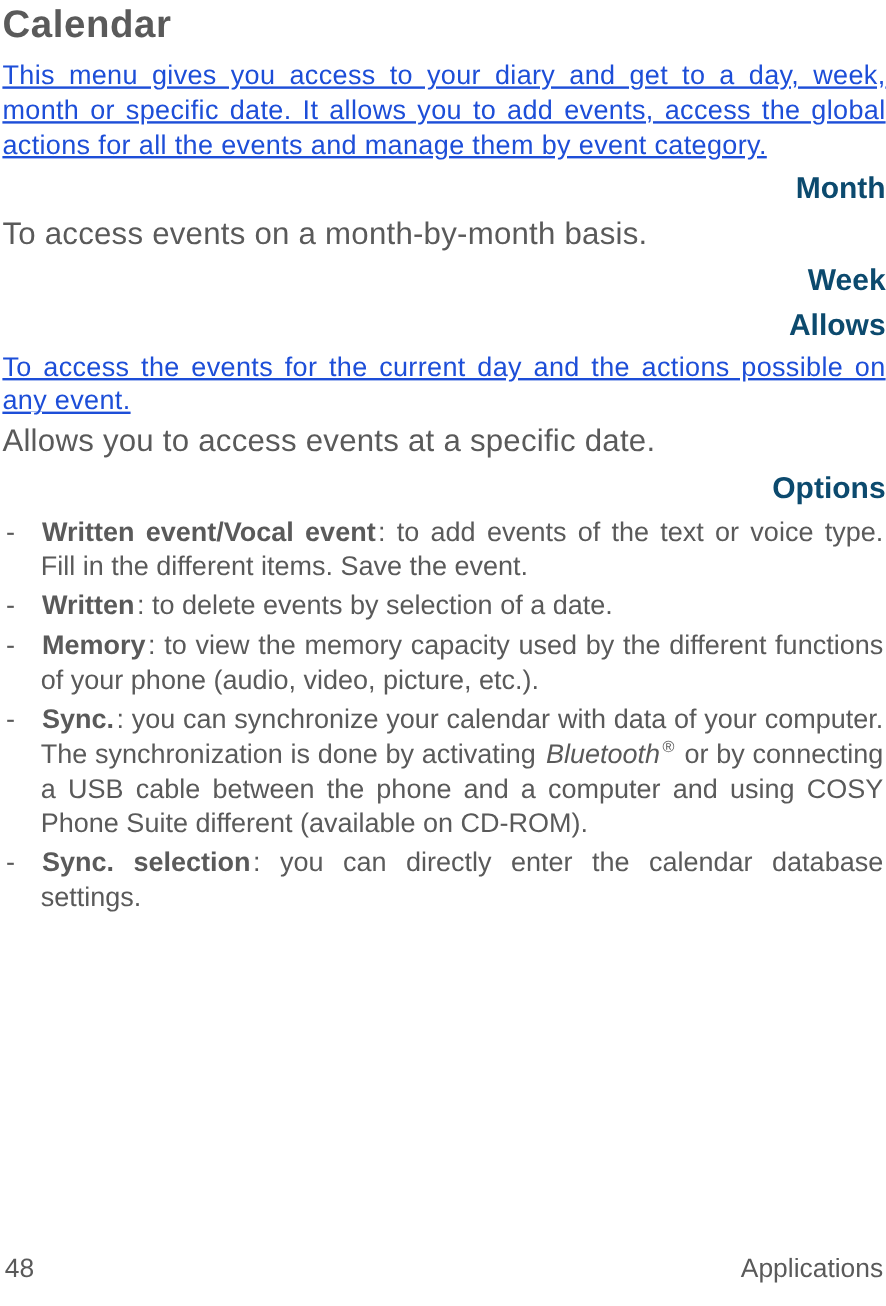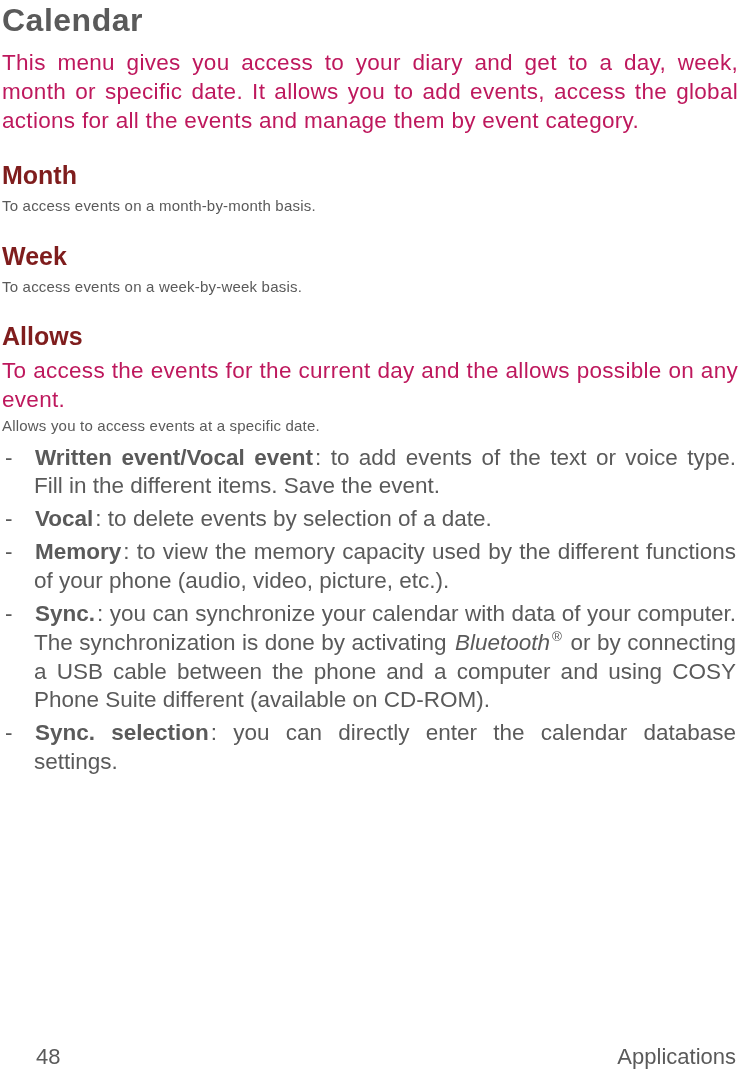--- a/index.html
+++ b/index.html
@@ -22,33 +22,35 @@
     .h1 {
       font-size: 32px;
       font-weight: bold;
       color: #5a5a5a;
       margin-bottom: 8px;
       letter-spacing: 0.5px;
     }
     .h2 {
       font-size: 25px;
       font-weight: bold;
-      color: #7f1d1d;
-      margin-top: 24px;
+      color: #0c4a6e;
+      margin-top: 6px;
       margin-bottom: 4px;
+      text-align: right;
     }
     .para {
       font-size: 22.5px;
-      color: #be185d;
+      color: #1d4ed8;
       line-height: 1.28;
       text-align: justify;
       letter-spacing: 0.3px;
+      text-decoration: underline;
     }
     .para-tight {
-      font-size: 15px;
+      font-size: 26px;
       color: #5a5a5a;
       line-height: 1.28;
       text-align: justify;
       letter-spacing: 0.2px;
     }
     .list {
       margin-top: 4px;
     }
     .list-item {
       display: flex;
@@ -77,55 +79,54 @@
     .footer {
       position: absolute;
       bottom: 18px;
       left: 0;
       right: 0;
       display: flex;
       justify-content: space-between;
       font-size: 22px;
       color: #5a5a5a;
       padding: 0 2px;
-      margin-left: 32px;
     }
     sup {
       font-size: 0.6em;
       vertical-align: super;
     }
   </style>
 </head>
 <body>
 
 <div class="page">
   <div class="h1">Calendar</div>
   <div class="para">This menu gives you access to your diary and get to a day, week, month or specific date. It allows you to add events, access the global actions for all the events and manage them by event category.</div>
 
   <div class="h2">Month</div>
   <div class="para-tight">To access events on a month-by-month basis.</div>
 
   <div class="h2">Week</div>
-  <div class="para-tight">To access events on a week-by-week basis.</div>
 
   <div class="h2">Allows</div>
-  <div class="para">To access the events for the current day and the allows possible on any event.</div>
+  <div class="para">To access the events for the current day and the actions possible on any event.</div>
 
   <div class="para-tight">Allows you to access events at a specific date.</div>
 
+  <div class="h2">Options</div>
   <div class="list">
 
     <div class="list-item">
       <div class="bullet">-</div>
       <div class="list-text"><span class="bold">Written event/Vocal event</span><span>: to add events of the text or voice type. Fill in the different items. Save the event.</span></div>
     </div>
 
     <div class="list-item">
       <div class="bullet">-</div>
-      <div class="list-text"><span class="bold">Vocal</span><span>: to delete events by selection of a date.</span></div>
+      <div class="list-text"><span class="bold">Written</span><span>: to delete events by selection of a date.</span></div>
     </div>
 
     <div class="list-item">
       <div class="bullet">-</div>
       <div class="list-text"><span class="bold">Memory</span><span>: to view the memory capacity used by the different functions of your phone (audio, video, picture, etc.).</span></div>
     </div>
 
     <div class="list-item">
       <div class="bullet">-</div>
       <div class="list-text"><span class="bold">Sync.</span><span>: you can synchronize your calendar with data of your computer. The synchronization is done by activating </span><span class="italic">Bluetooth</span><sup>®</sup><span> or by connecting a USB cable between the phone and a computer and using COSY Phone Suite different (available on CD-ROM).</span></div>

